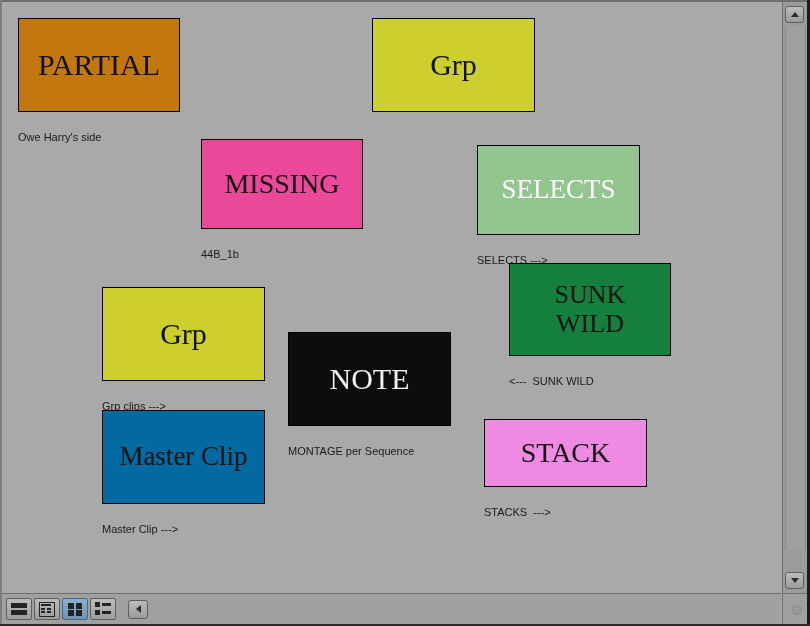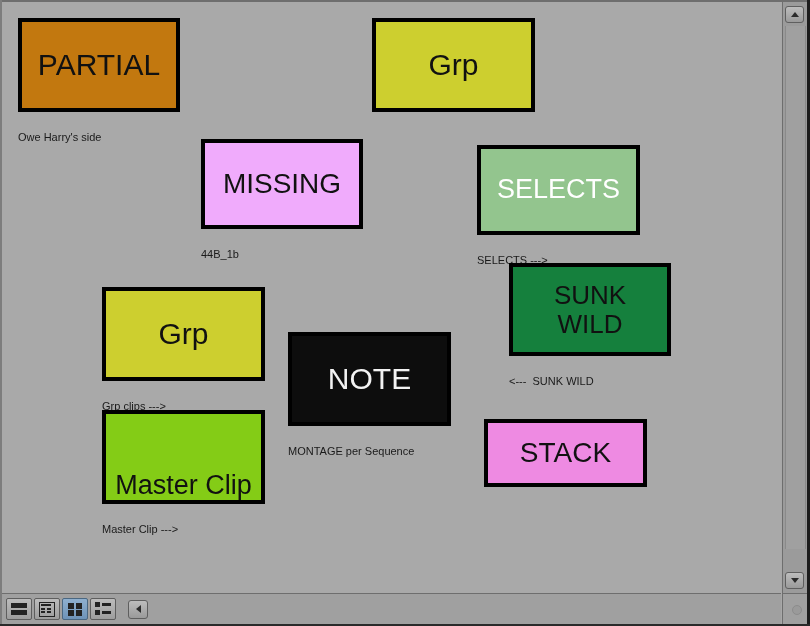--- a/index.html
+++ b/index.html
@@ -54,28 +54,29 @@
     height: 591px;
     background: #a9a9a9;
     overflow: hidden;
   }
 
   
   .clip {
     position: absolute;
   }
   .clip .thumb {
-    border: 4px solid #000000;
+    border: 1px solid #000000;
     box-sizing: border-box;
     display: flex;
     align-items: center;
     justify-content: center;
     text-align: center;
     line-height: 1.08;
     overflow: hidden;
+    font-family: Liberation Serif, serif;
   }
   .clip .thumb span {
     display: block;
     padding: 0 4px;
   }
   .clip .clip-label {
     margin-top: 19px;
     text-align: left;
     font-size: 11px;
     color: #1a1a1a;
@@ -240,21 +241,21 @@
           <span>PARTIAL</span>
         </div>
         <div class="clip-label">Owe Harry's side</div>
       </div>
       <div class="clip" style="left: 370px; top: 16px; width: 163px;">
         <div class="thumb" style="width: 163px; height: 94px; background: rgb(205, 207, 47); color: rgb(17, 17, 17); font-size: 30px;">
           <span>Grp</span>
         </div>
       </div>
       <div class="clip" style="left: 199px; top: 137px; width: 162px;">
-        <div class="thumb" style="width: 162px; height: 90px; background: #f0abfc; color: rgb(17, 17, 17); font-size: 28px;">
+        <div class="thumb" style="width: 162px; height: 90px; background: #ec4899; color: rgb(17, 17, 17); font-size: 28px;">
           <span>MISSING</span>
         </div>
         <div class="clip-label">44B_1b</div>
       </div>
       <div class="clip" style="left: 475px; top: 143px; width: 144px;">
         <div class="thumb" style="width: 163px; height: 90px; background: rgb(147, 197, 142); color: rgb(255, 255, 255); font-size: 27px;">
           <span>SELECTS</span>
         </div>
         <div class="clip-label">SELECTS ---&gt;</div>
       </div>
@@ -270,29 +271,30 @@
         </div>
         <div class="clip-label">Grp clips ---&gt;</div>
       </div>
       <div class="clip" style="left: 286px; top: 330px; width: 163px;">
         <div class="thumb" style="width: 163px; height: 94px; background: rgb(13, 13, 13); color: rgb(242, 242, 242); font-size: 30px;">
           <span>NOTE</span>
         </div>
         <div class="clip-label">MONTAGE per Sequence</div>
       </div>
       <div class="clip" style="left: 100px; top: 408px; width: 163px;">
-        <div class="thumb" style="width: 163px; height: 94px; background: #84cc16; color: rgb(17, 17, 17); font-size: 27px; align-items: flex-end;">
+        <div class="thumb" style="width: 163px; height: 94px; background: #0369a1; color: rgb(17, 17, 17); font-size: 27px;">
           <span>Master Clip</span>
         </div>
         <div class="clip-label">Master Clip ---&gt;</div>
       </div>
       <div class="clip" style="left: 482px; top: 417px; width: 163px;">
         <div class="thumb" style="width: 163px; height: 68px; background: rgb(238, 138, 226); color: rgb(17, 17, 17); font-size: 28px;">
           <span>STACK</span>
         </div>
+        <div class="clip-label">STACKS  ---&gt;</div>
       </div>
     </div>
 
   <div class="scroll-v">
     <div class="sb-track-v"></div>
     <div class="sb-btn" style="left:2px; top:4px;">
       <span class="tri tri-up"></span>
     </div>
     <div class="sb-btn" style="left:2px; bottom:4px;">
       <span class="tri tri-down"></span>

